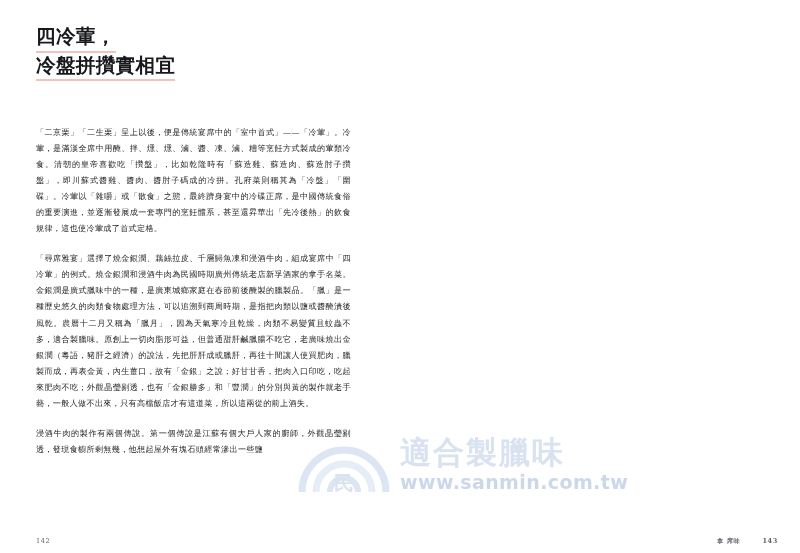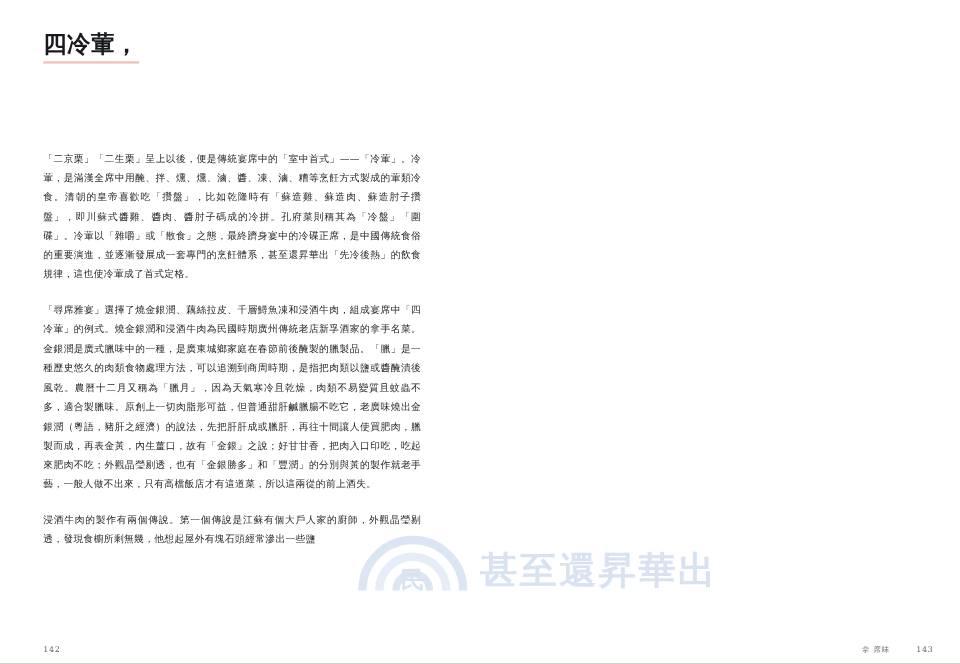--- a/index.html
+++ b/index.html
@@ -14,21 +14,21 @@
     overflow: hidden;
     font-family: "DejaVu Serif", "Liberation Serif", serif;
     position: relative;
   }
 
   
   .spread {
     position: absolute;
     inset: 0;
     display: flex;
-    background: #14532d;
+    background: #84cc16;
   }
   .page {
     position: relative;
     width: 400px;
     height: 553px;
     background: #ffffff;
     box-sizing: border-box;
     overflow: hidden;
   }
   .page-left  { padding: 0; }
@@ -100,20 +100,21 @@
     gap: 13px;
     flex-direction: column;
   }
   .footer-right {
     position: absolute;
     right: 22px;
     top: 18px;
     display: flex;
     align-items: baseline;
     gap: 22px;
+    font-weight: bold;
   }
   .folio {
     font-size: 6.6px;
     color: #61656a;
     letter-spacing: 0.6px;
   }
   .running-head {
     font-size: 6.2px;
     color: #6c7075;
     letter-spacing: 0.7px;
@@ -170,20 +171,23 @@
 </head>
 <body>
 
 <div class="spread">
 
   <div class="page page-left">
 
     <div class="title-block">
       <span class="title-row">
         <span class="title-line">四冷葷，</span>
+      </span>
+      <span class="title-row">
+        <span class="title-line">冷盤拼攢實相宜</span>
       </span>
     </div>
 
     <div class="col col-left">
       <p class="para">「二京栗」「二生栗」呈上以後，便是傳統宴席中的「室中首式」——「冷葷」。冷葷，是滿漢全席中用醃、拌、燻、燻、滷、醬、凍、滷、糟等烹飪方式製成的葷類冷食。清朝的皇帝喜歡吃「攢盤」，比如乾隆時有「蘇造雞、蘇造肉、蘇造肘子攢盤」，即川蘇式醬雞、醬肉、醬肘子碼成的冷拼。孔府菜則稱其為「冷盤」「圍碟」。冷葷以「雜嚼」或「散食」之態，最終躋身宴中的冷碟正席，是中國傳統食俗的重要演進，並逐漸發展成一套專門的烹飪體系，甚至還昇華出「先冷後熱」的飲食規律，這也使冷葷成了首式定格。</p>
       <p class="para">「尋席雅宴」選擇了燒金銀潤、藕絲拉皮、千層鱘魚凍和浸酒牛肉，組成宴席中「四冷葷」的例式。燒金銀潤和浸酒牛肉為民國時期廣州傳統老店新孚酒家的拿手名菜。金銀潤是廣式臘味中的一種，是廣東城鄉家庭在春節前後醃製的臘製品。「臘」是一種歷史悠久的肉類食物處理方法，可以追溯到商周時期，是指把肉類以鹽或醬醃漬後風乾。農曆十二月又稱為「臘月」，因為天氣寒冷且乾燥，肉類不易變質且蚊蟲不多，適合製臘味。原創上一切肉脂形可益，但普通甜肝鹹臘腸不吃它，老廣味燒出金銀潤（粵語，豬肝之經濟）的說法，先把肝肝成或臘肝，再往十間讓人使買肥肉，臘製而成，再表金黃，內生薑口，故有「金銀」之說；好甘甘香，把肉入口印吃，吃起來肥肉不吃；外觀晶瑩剔透，也有「金銀勝多」和「豐潤」的分別與黃的製作就老手藝，一般人做不出來，只有高檔飯店才有這道菜，所以這兩從的前上酒失。</p>
       <p class="para">浸酒牛肉的製作有兩個傳說。第一個傳說是江蘇有個大戶人家的廚師，外觀晶瑩剔透，發現食櫥所剩無幾，他想起屋外有塊石頭經常滲出一些鹽</p>
     </div>
 
     <div class="footer">
@@ -215,16 +219,17 @@
         <g fill="none" stroke="#e6edf7" stroke-width="7">
           <path d="M20 60 A28 28 0 0 1 76 60"></path>
         </g>
         <g fill="none" stroke="#dce5f2" stroke-width="6">
           <path d="M34 60 A14 14 0 0 1 62 60"></path>
         </g>
         <text x="48" y="58" text-anchor="middle" font-family="DejaVu Sans, Liberation Sans, sans-serif" font-size="20" font-weight="700" fill="#d9e2f0">民</text>
       </svg>
     </div>
     <div class="wm-text">
-      <span class="wm-cjk">甚至還昇華出</span>
+      <span class="wm-cjk">適合製臘味</span>
+      <span class="wm-url">www.sanmin.com.tw</span>
     </div>
   </div>
 </div>
 
 </body></html>

